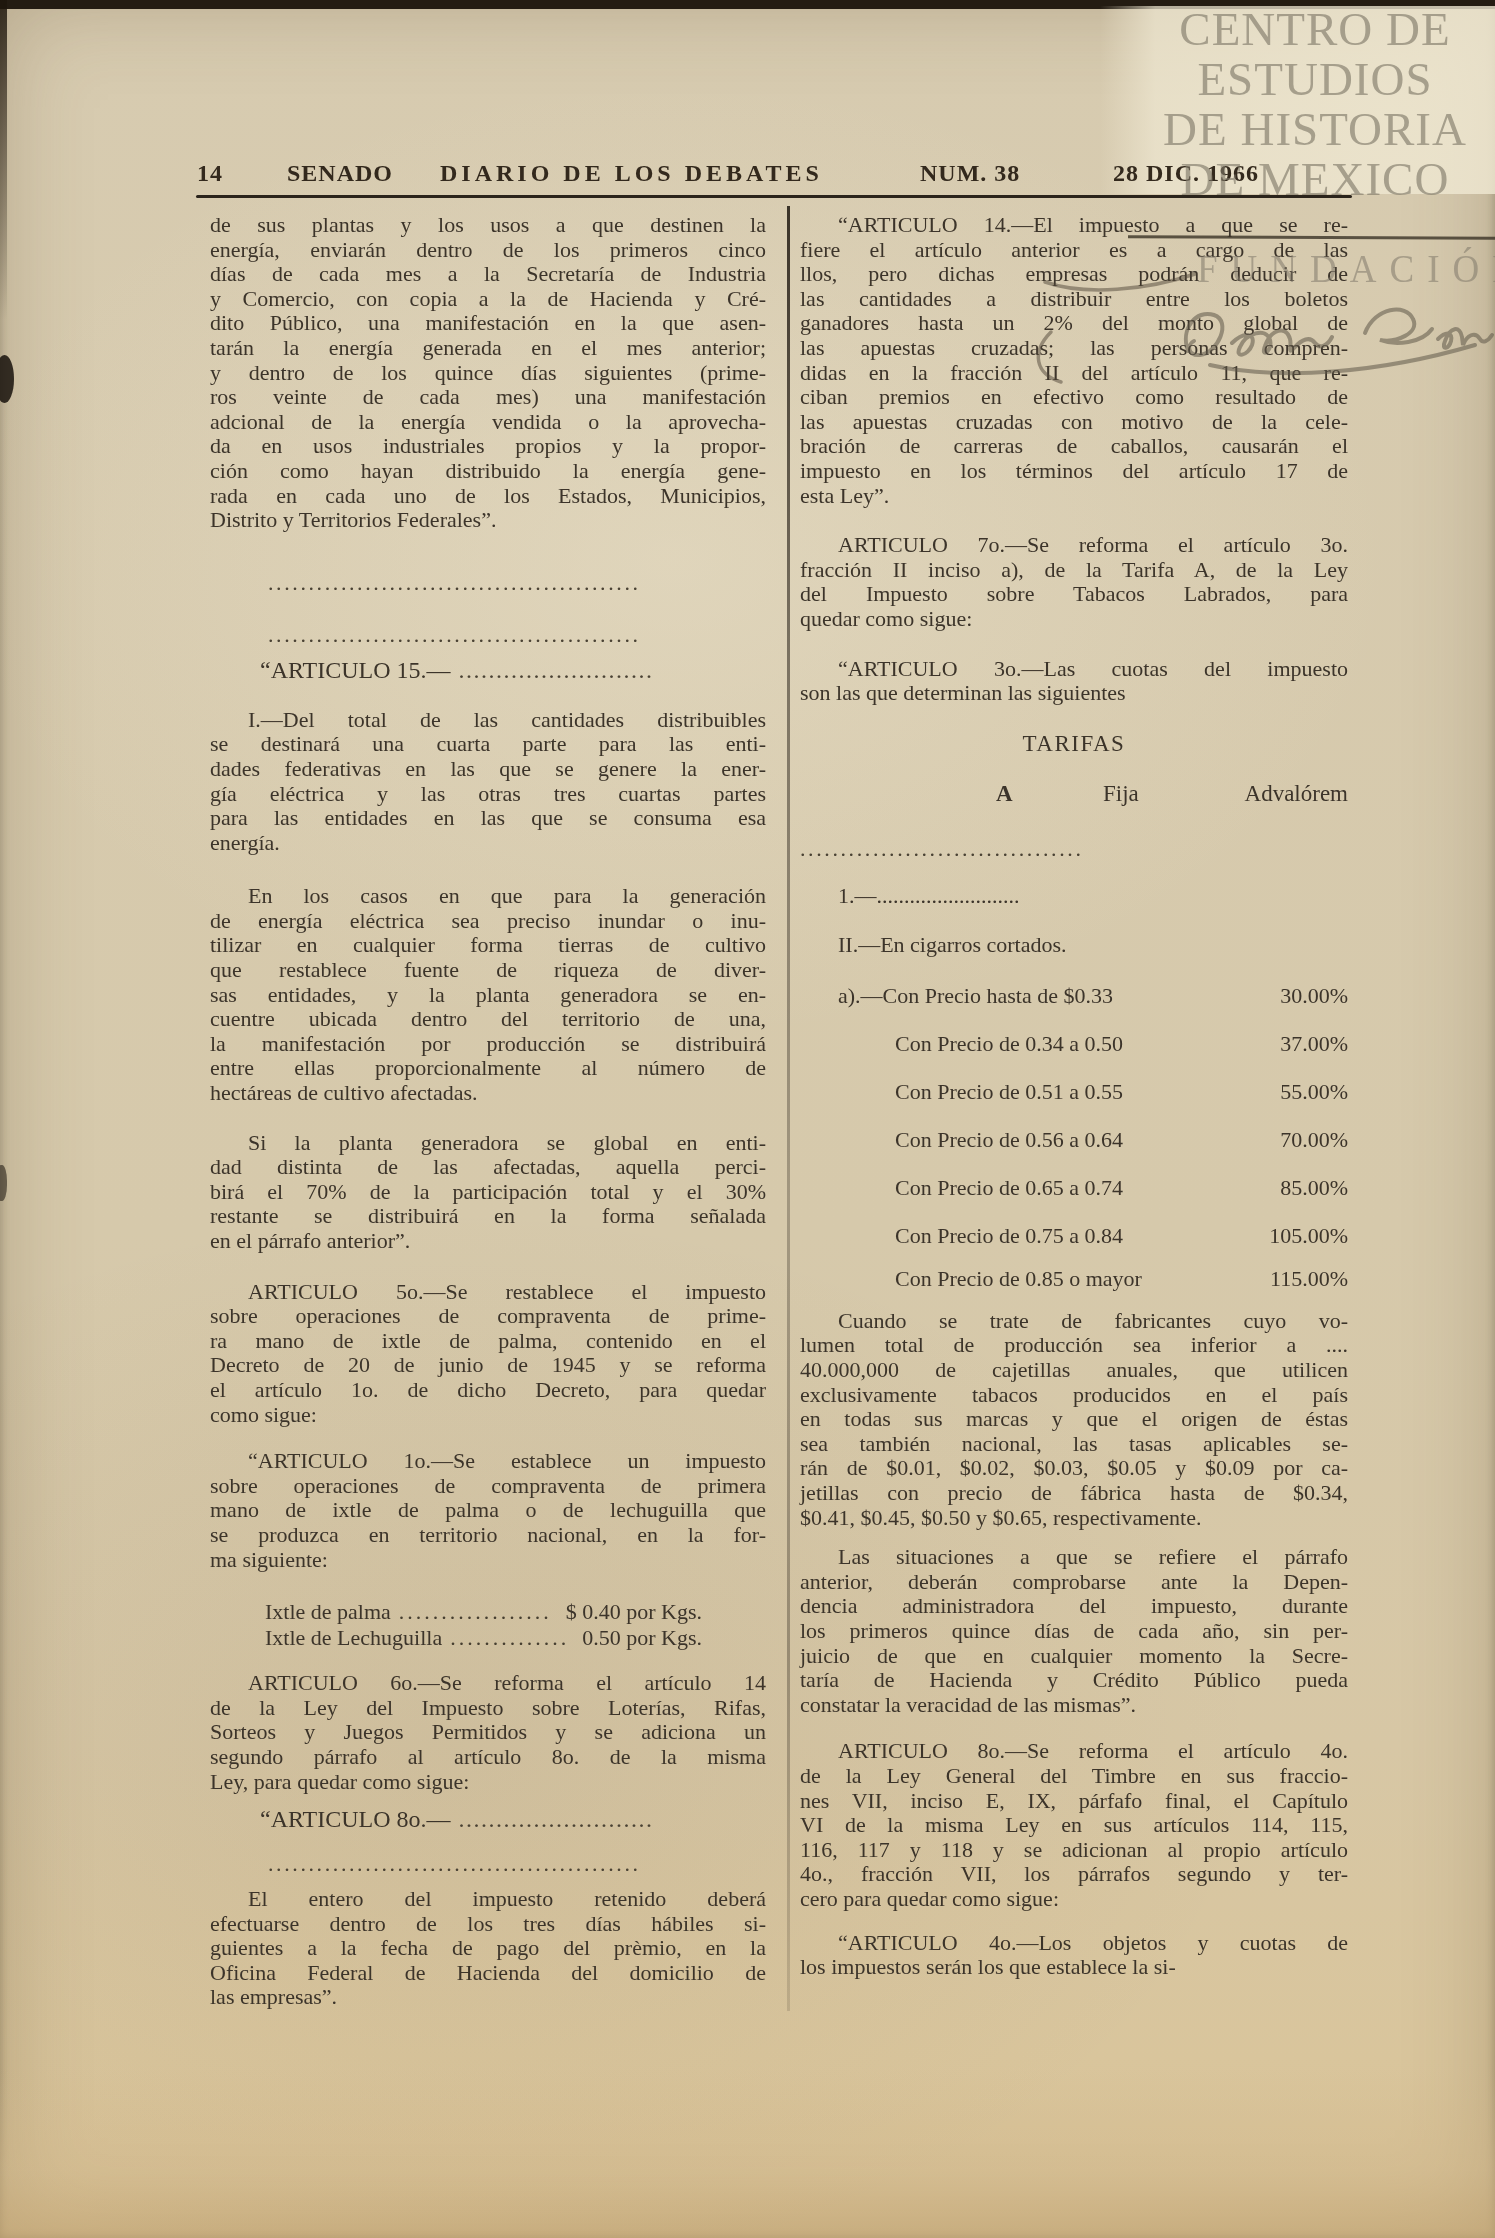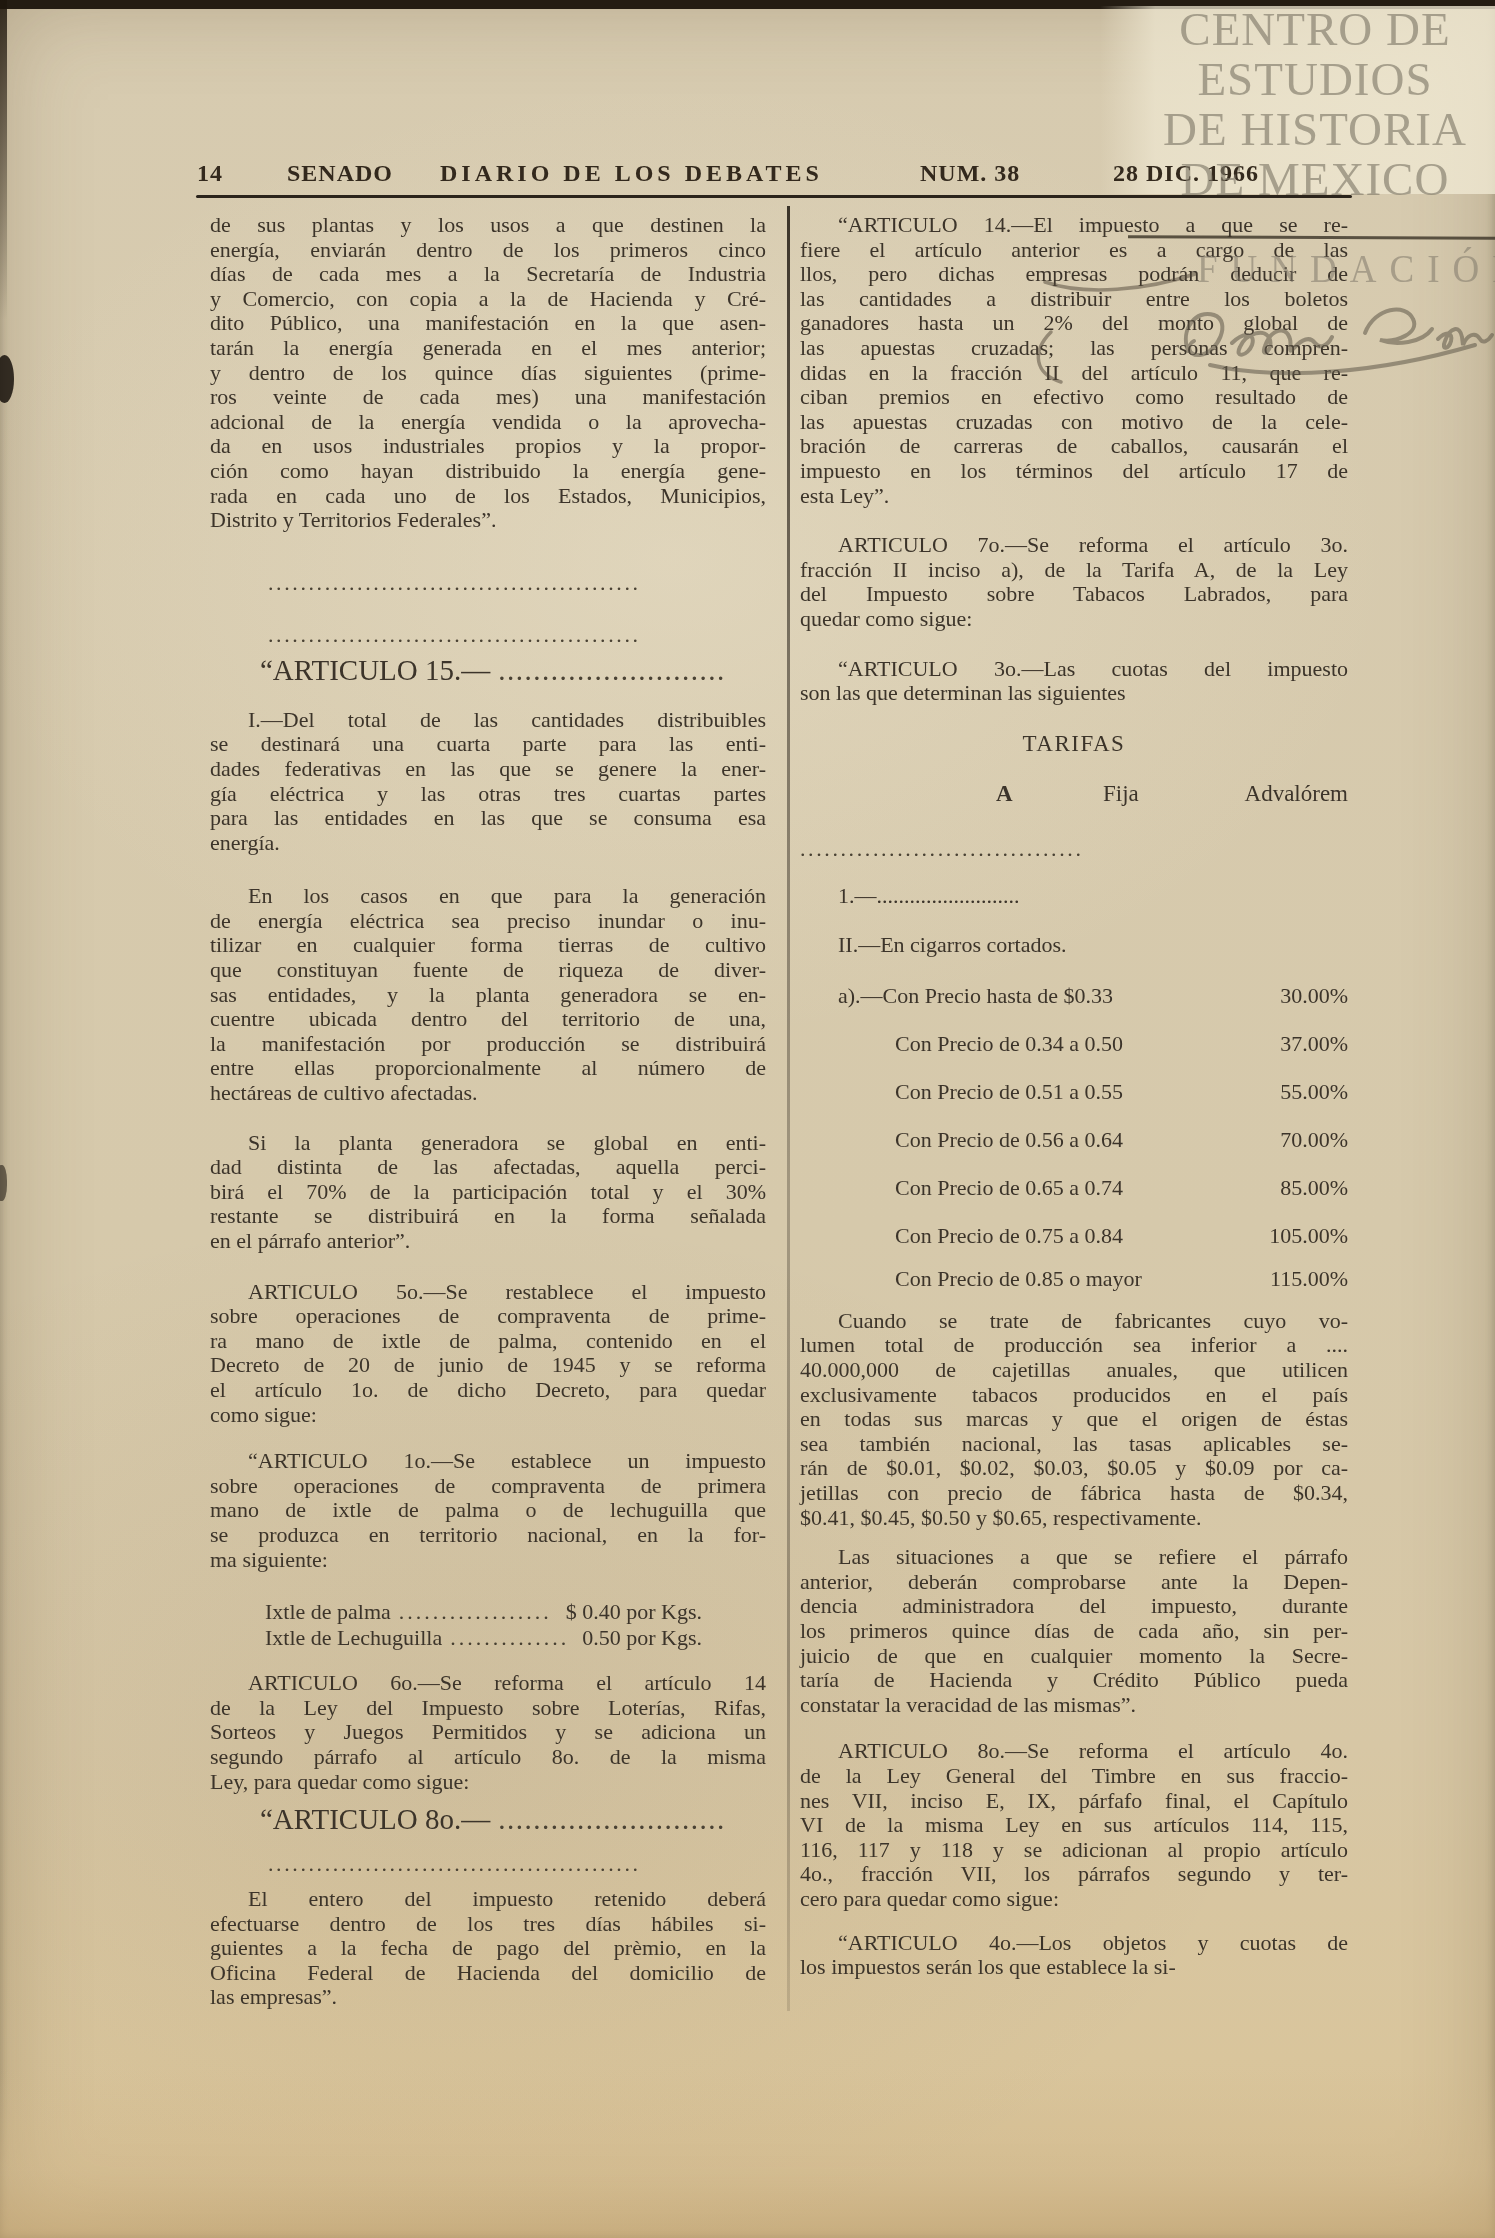--- a/index.html
+++ b/index.html
@@ -35,21 +35,21 @@
   .col{position:absolute;top:213px;}
   #col-left{left:210px;width:556px;}
   #col-right{left:800px;width:548px;}
 
   .para{margin:0;}
   .jline{font-size:22px;line-height:24.6px;text-align:justify;text-align-last:justify;color:#3c342a;}
   .jline.last{text-align-last:left;}
   .jline.ind{text-indent:38px;}
   .dotline{font-size:22px;line-height:25px;letter-spacing:2.6px;color:#4a4234;white-space:nowrap;overflow:hidden;}
   .dotline.ind{margin-left:58px;}
-  .heading{font-size:29px;line-height:25px;margin-left:50px;display:flex;white-space:nowrap;overflow:hidden;}
+  .heading{font-size:24px;line-height:25px;margin-left:50px;display:flex;white-space:nowrap;overflow:hidden;}
   .heading .hdots{letter-spacing:1.5px;margin-left:8px;color:#4a4234;overflow:hidden;}
   .ixtle-list{margin-left:55px;width:437px;}
   .ixrow{display:flex;font-size:22px;line-height:25.5px;align-items:center;}
   .ixrow .ldots{flex:1;letter-spacing:3px;overflow:hidden;white-space:nowrap;color:#463e30;margin:0 8px;}
   .ixrow .val{white-space:nowrap;}
   .centerline{text-align:center;font-size:23px;letter-spacing:1.5px;line-height:26px;}
   .cols3{position:relative;height:26px;font-size:23px;line-height:26px;}
   .cols3 .cA{position:absolute;left:196px;font-weight:bold;}
   .cols3 .cF{position:absolute;left:303px;}
   .cols3 .cV{position:absolute;right:0;text-align:center;}
@@ -133,21 +133,21 @@
         <div class="jline">se destinará una cuarta parte para las enti-</div>
         <div class="jline">dades federativas en las que se genere la ener-</div>
         <div class="jline">gía eléctrica y las otras tres cuartas partes</div>
         <div class="jline">para las entidades en las que se consuma esa</div>
         <div class="jline last">energía.</div>
       </div>
       <div class="para" style="margin-top: 29px;">
         <div class="jline ind">En los casos en que para la generación</div>
         <div class="jline">de energía eléctrica sea preciso inundar o inu-</div>
         <div class="jline">tilizar en cualquier forma tierras de cultivo</div>
-        <div class="jline">que constituyan fuente de riqueza de diver-</div>
+        <div class="jline">que restablece fuente de riqueza de diver-</div>
         <div class="jline">sas entidades, y la planta generadora se en-</div>
         <div class="jline">cuentre ubicada dentro del territorio de una,</div>
         <div class="jline">la manifestación por producción se distribuirá</div>
         <div class="jline">entre ellas proporcionalmente al número de</div>
         <div class="jline last">hectáreas de cultivo afectadas.</div>
       </div>
       <div class="para" style="margin-top: 25px;">
         <div class="jline ind">Si la planta generadora se global en enti-</div>
         <div class="jline">dad distinta de las afectadas, aquella perci-</div>
         <div class="jline">birá el 70% de la participación total y el 30%</div>

